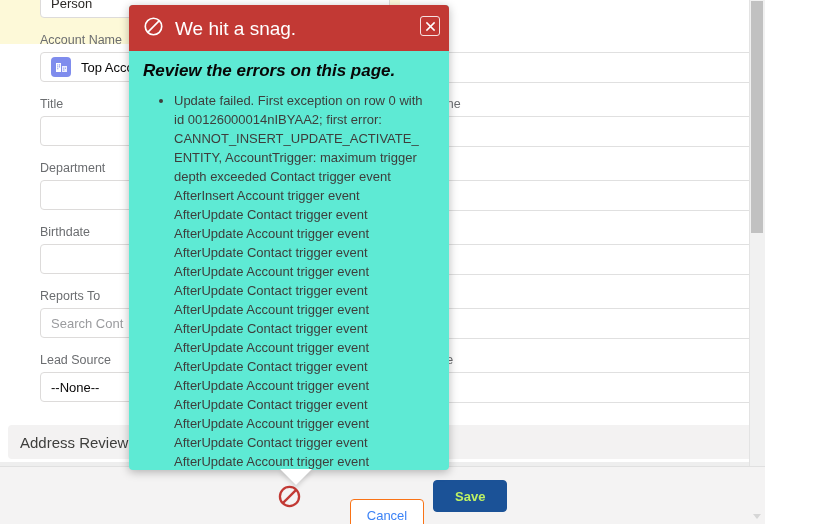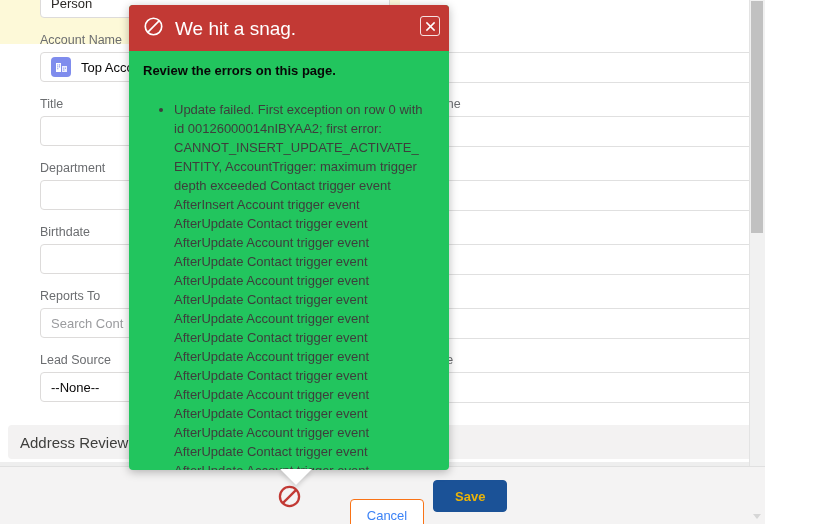--- a/index.html
+++ b/index.html
@@ -166,36 +166,36 @@
   }
   .btn-neutral {
     background: #ffffff;
     border: 1px solid #f97316;
     color: #3b82f6;
     margin-top: 38px;
   }
   .btn-brand {
     background: #1b5297;
     border: 1px solid #1b5297;
-    color: #eab308;
+    color: #bef264;
     font-weight: bold;
   }
   .ban-footer {
     position: absolute;
     left: 277px; top: 484px;
     width: 25px; height: 25px;
     z-index: 31;
   }
 
   
   .popover {
     position: absolute;
     left: 129px; top: 5px;
     width: 320px;
-    background: #22c55e;
+    background: #5eead4;
     border-radius: 4px;
     box-shadow: 0 2px 10px rgba(0,0,0,0.28);
     z-index: 50;
     overflow: visible;
   }
   .popover-header {
     background: #c23934;
     border-radius: 4px 4px 0 0;
     height: 46px;
     display: flex;
@@ -219,25 +219,26 @@
     align-items: center;
     justify-content: center;
     cursor: pointer;
   }
   .popover-body {
     padding: 11px 14px 14px 14px;
     max-height: 419px;
     overflow: hidden;
   }
   .errors-heading {
-    font-size: 13px;
+    font-size: 17px;
     font-weight: bold;
     color: #080707;
-    margin-bottom: 21px;
+    margin-bottom: 12px;
     line-height: 17px;
+    font-style: italic;
   }
   .errors-list {
     margin: 8px;
     padding-left: 23px;
     list-style: disc;
   }
   .errors-list li {
     font-size: 13px;
     color: #3e3e3c;
     line-height: 19px;

